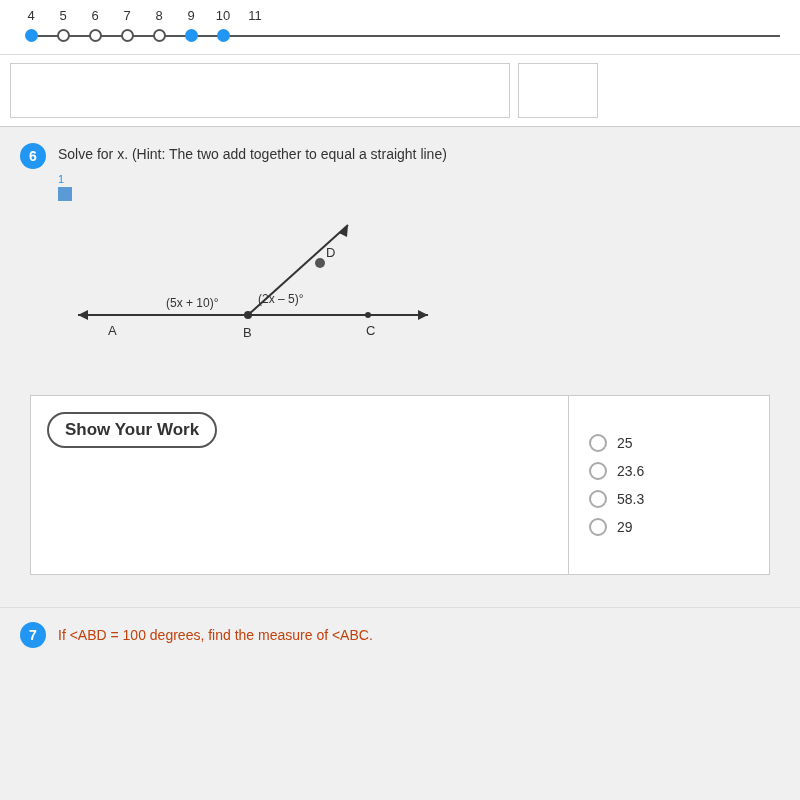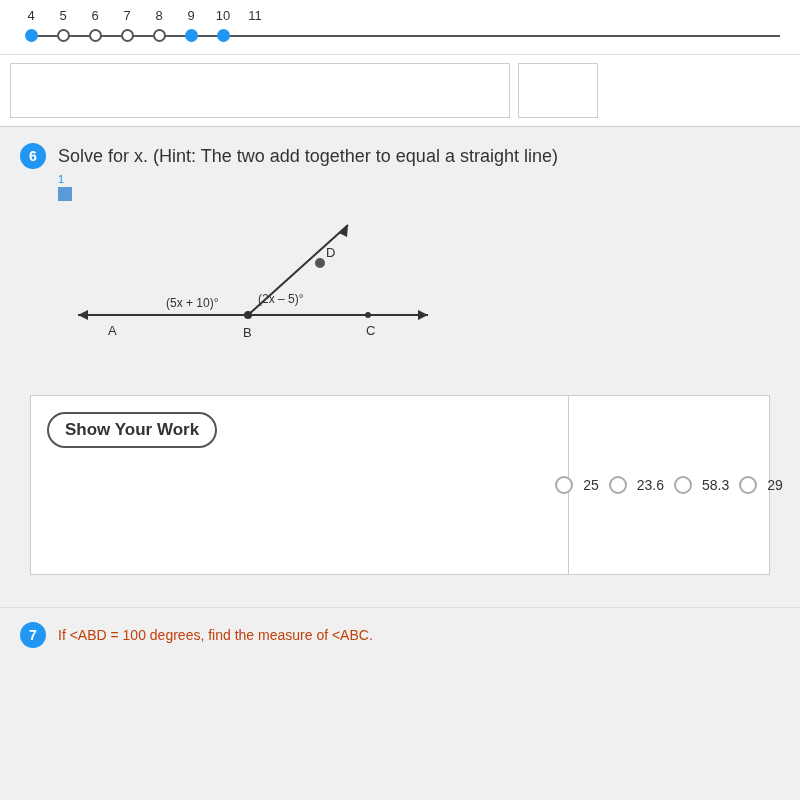--- a/index.html
+++ b/index.html
@@ -120,21 +120,21 @@
       height: 26px;
       border-radius: 50%;
       display: flex;
       align-items: center;
       justify-content: center;
       font-size: 14px;
       font-weight: bold;
       flex-shrink: 0;
     }
     .question-text {
-      font-size: 18px;
+      font-size: 14px;
       color: #333;
       padding-top: 3px;
     }
 
     
     .diagram-container {
       margin-left: 38px;
       margin-bottom: 16px;
     }
 
@@ -159,21 +159,21 @@
       background: #fff;
       font-size: 17px;
       font-weight: bold;
       cursor: pointer;
       color: #333;
     }
     .choices-panel {
       width: 200px;
       padding: 12px 20px;
       display: flex;
-      flex-direction: row;
+      flex-direction: column;
       gap: 10px;
       justify-content: center;
     }
     .choice-item {
       display: flex;
       align-items: center;
       gap: 10px;
     }
     .choice-radio {
       width: 18px;

